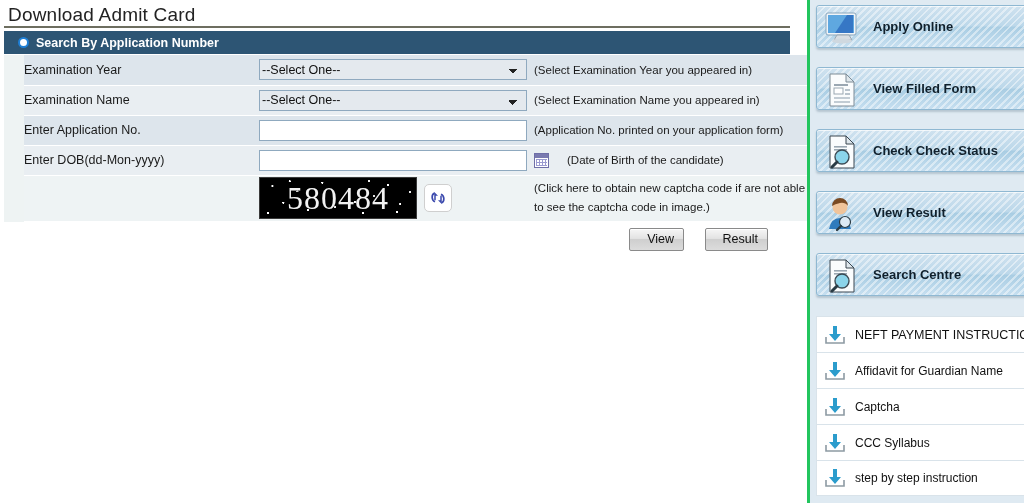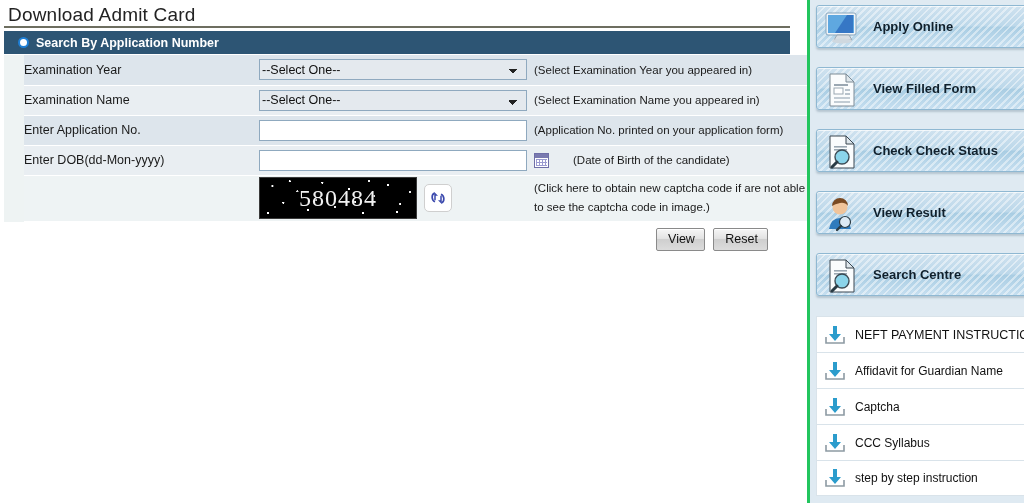--- a/index.html
+++ b/index.html
@@ -168,21 +168,21 @@
       radial-gradient(circle at 36% 55%, #ccc 0 1px, transparent 1.2px),
       radial-gradient(circle at 61% 60%, #fff 0 1px, transparent 1.2px),
       radial-gradient(circle at 88% 85%, #fff 0 1px, transparent 1.2px),
       radial-gradient(circle at 70% 8%, #eee 0 1px, transparent 1.2px);
   }
   .captcha-text {
     position: absolute; inset: 0;
     display: flex; align-items: center; justify-content: center;
     color: #f2f2f2;
     font-family: "Liberation Serif", serif;
-    font-size: 24px;
+    font-size: 32px;
     letter-spacing: 1px;
     text-shadow: 0 0 1px #000;
   }
   .refresh-btn {
     width: 28px; height: 28px;
     background: #ffffff;
     border: 1px solid #cfcfcf;
     border-radius: 5px;
     display: flex; align-items: center; justify-content: center;
     flex: 0 0 auto;
@@ -205,22 +205,22 @@
     background: #ffffff;
   }
   .btn {
     display: inline-block;
     font-family: "Liberation Sans", sans-serif;
     font-size: 12.5px;
     color: #111;
     background: linear-gradient(to bottom, #f6f6f6 0%, #e3e3e3 45%, #cfcfcf 50%, #dcdcdc 100%);
     border: 1px solid #8a8a8a;
     border-radius: 2px;
-    padding: 3px 9px 4px 11px;
-    margin-left: 4px;
+    padding: 3px 9px 4px 17px;
+    margin-left: 16px;
     cursor: pointer;
     box-shadow: inset 0 1px 0 #ffffff;
   }
 
   
   #sidebar {
     position: absolute;
     left: 807px; top: 0;
     width: 232px; height: 503px;
     background: #dfeaf2;
@@ -320,21 +320,21 @@
           </tr>
 
           <tr class="row-b">
             <td class="lbl">Enter DOB(dd-Mon-yyyy)</td>
             <td class="fld">
               <div class="dobwrap">
                 <input class="inp" type="text" style="width: 268px;" value="">
               </div>
             </td>
             <td class="hint">
-              <div class="dobwrap" style="gap:24px">
+              <div class="dobwrap" style="gap:18px">
                 <span class="cal-icon"></span>
                 <span>(Date of Birth of the candidate)</span>
               </div>
             </td>
           </tr>
 
 
           <tr>
             <td class="capcell" style="background:#eef3f4"></td>
             <td class="capcell">
@@ -354,21 +354,21 @@
               </div>
             </td>
             <td class="caphint">(Click here to obtain new captcha code if are not able to see the captcha code in image.)</td>
           </tr>
         </tbody>
       </table>
     </div>
 
     <div id="btnbar">
       <button class="btn">View</button>
-      <button class="btn">Reset</button>
+      <button class="btn">Result</button>
     </div>
   </div>
 
   <div id="sidebar">
 
     <div id="navlist">
 
       <div class="navbtn">
         <span class="ico">
           <svg width="38" height="36" viewBox="0 0 38 36" aria-hidden="true">

